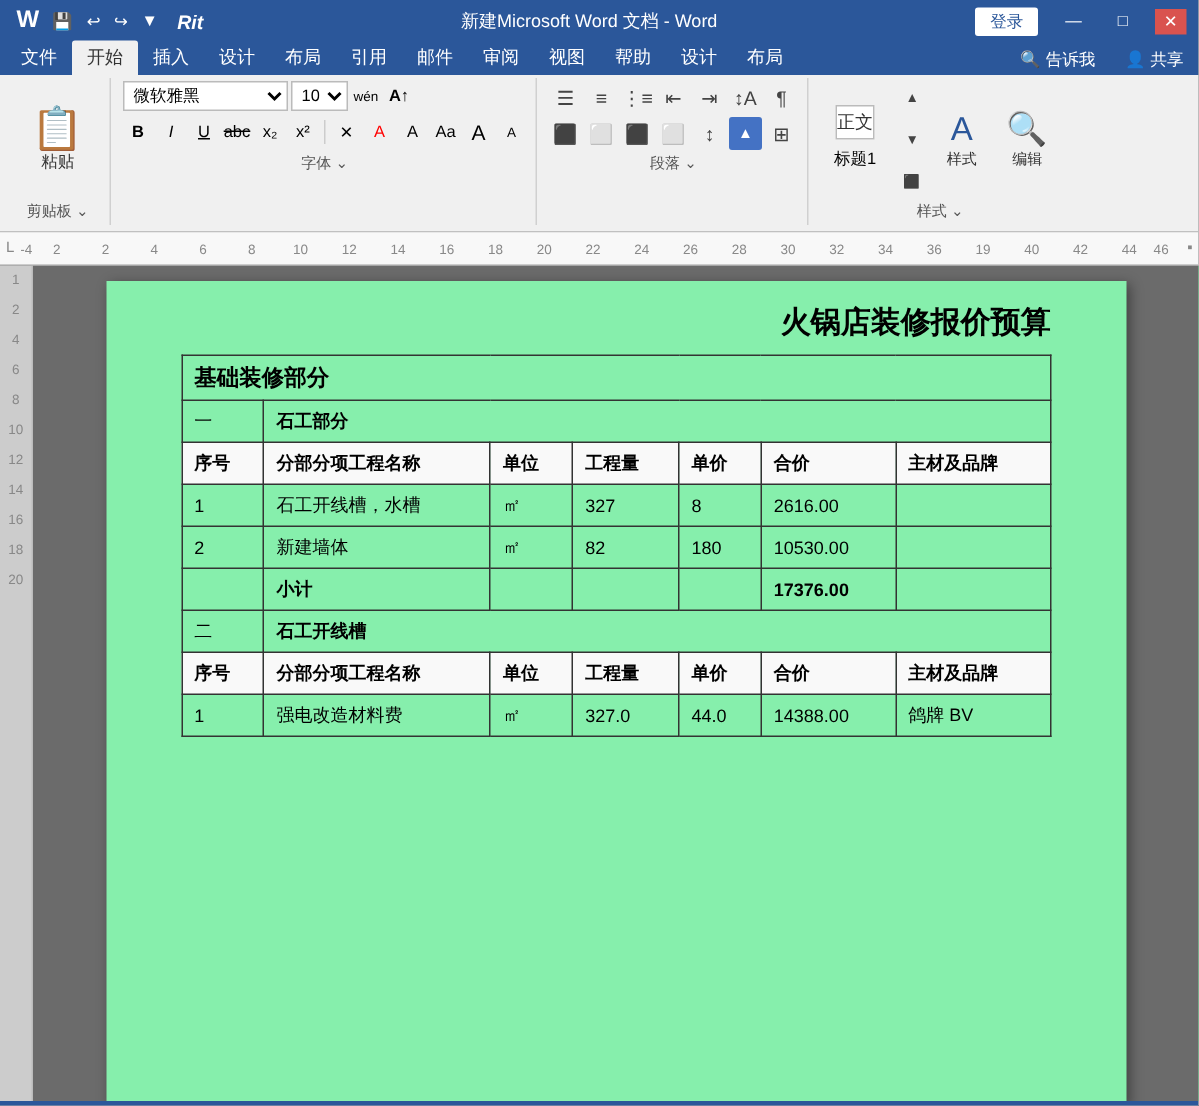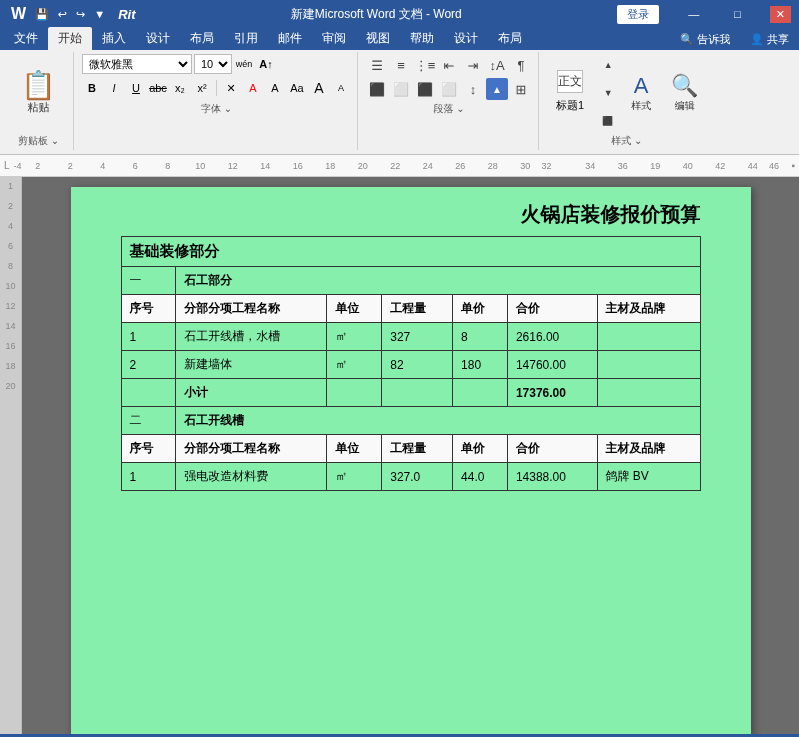--- a/index.html
+++ b/index.html
@@ -11,21 +11,21 @@
       height: 28px;
       display: flex;
       align-items: center;
       justify-content: space-between;
       padding: 0 8px;
       color: white;
       font-size: 12px;
     }
     .title-bar-left { display: flex; align-items: center; gap: 4px; }
     .title-bar-center { flex: 1; text-align: center; font-size: 12px; }
-    .title-bar-right { display: flex; align-items: center; gap: 23px; }
+    .title-bar-right { display: flex; align-items: center; gap: 12px; }
     .title-btn { color: white; font-size: 11px; cursor: pointer; padding: 2px 6px; }
     .title-close { background: #d9534f; }
 
     .quick-access { display: flex; align-items: center; gap: 3px; }
     .qa-icon { color: white; font-size: 11px; cursor: pointer; padding: 1px 3px; }
 
     
     .ribbon-tabs {
       background: #2b579a;
       height: 22px;
@@ -382,21 +382,21 @@
     <span style="flex:1; text-align:center;">12</span>
     <span style="flex:1; text-align:center;">14</span>
     <span style="flex:1; text-align:center;">16</span>
     <span style="flex:1; text-align:center;">18</span>
     <span style="flex:1; text-align:center;">20</span>
     <span style="flex:1; text-align:center;">22</span>
     <span style="flex:1; text-align:center;">24</span>
     <span style="flex:1; text-align:center;">26</span>
     <span style="flex:1; text-align:center;">28</span>
     <span style="flex:1; text-align:center;">30</span>
-    <span style="flex:1; text-align:left;">32</span>
+    <span style="flex:1; text-align:center;">32</span>
     <span style="flex:1; text-align:center;">34</span>
     <span style="flex:1; text-align:center;">36</span>
     <span style="flex:1; text-align:center;">19</span>
     <span style="flex:1; text-align:center;">40</span>
     <span style="flex:1; text-align:center;">42</span>
     <span style="flex:1; text-align:center;">44</span>
     <span>46</span>
   </div>
   <span style="width:16px; text-align:right; font-size:10px;">▪</span>
 </div>
@@ -463,21 +463,21 @@
           <td class="right">2616.00</td>
           <td></td>
         </tr>
 
         <tr>
           <td class="center">2</td>
           <td>新建墙体</td>
           <td class="center">㎡</td>
           <td class="center">82</td>
           <td class="center">180</td>
-          <td class="right">14760.00</td>
+          <td class="right">10530.00</td>
           <td></td>
         </tr>
 
         <tr class="subtotal">
           <td></td>
           <td class="bold">小计</td>
           <td></td>
           <td></td>
           <td></td>
           <td class="right">17376.00</td>

